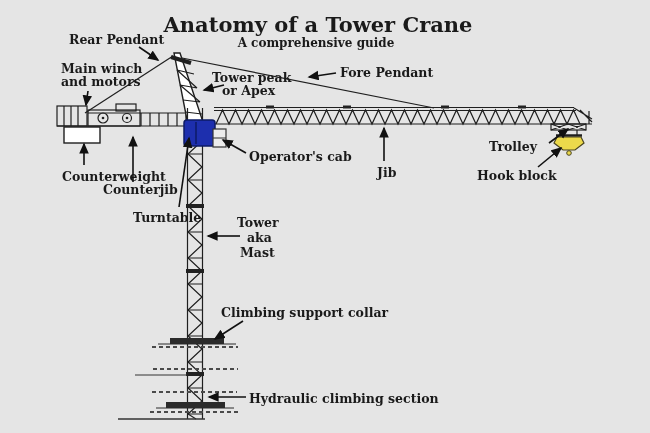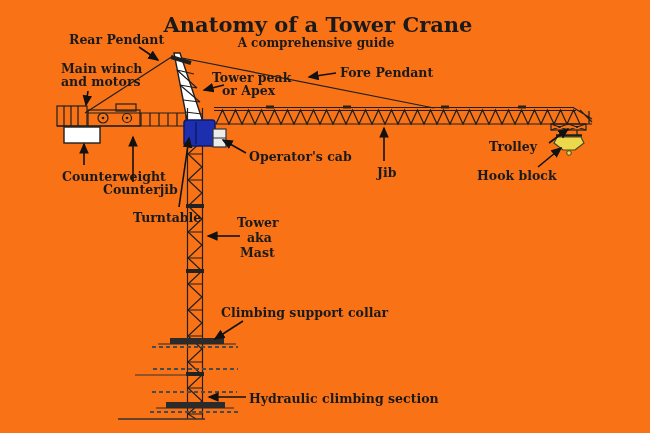--- a/index.html
+++ b/index.html
@@ -1,16 +1,16 @@
 <!DOCTYPE html>
 <html><head>
 <meta charset="utf-8">
 <style>
   html,body{margin:0;padding:0;background:#ffffff;}
-  #stage{position:relative;width:650px;height:433px;background:#f97316;overflow:hidden;
+  #stage{position:relative;width:650px;height:433px;background:#e5e5e5;overflow:hidden;
          font-family:"DejaVu Serif","Liberation Serif",serif;}
   svg{position:absolute;left:0;top:0;}
   text{fill:#1a1a1a;}
   .lbl{font-size:12.5px;font-weight:600;font-family:"DejaVu Serif","Liberation Serif",serif;}
   .title{font-size:21px;font-weight:700;font-family:"DejaVu Serif","Liberation Serif",serif;}
   .subtitle{font-size:12px;font-weight:600;font-family:"DejaVu Serif","Liberation Serif",serif;}
   .s{stroke:#1f1f1f;fill:none;stroke-width:1.2;}
   .arrow{stroke:#111;stroke-width:1.6;fill:none;}
 </style>
 </head>

